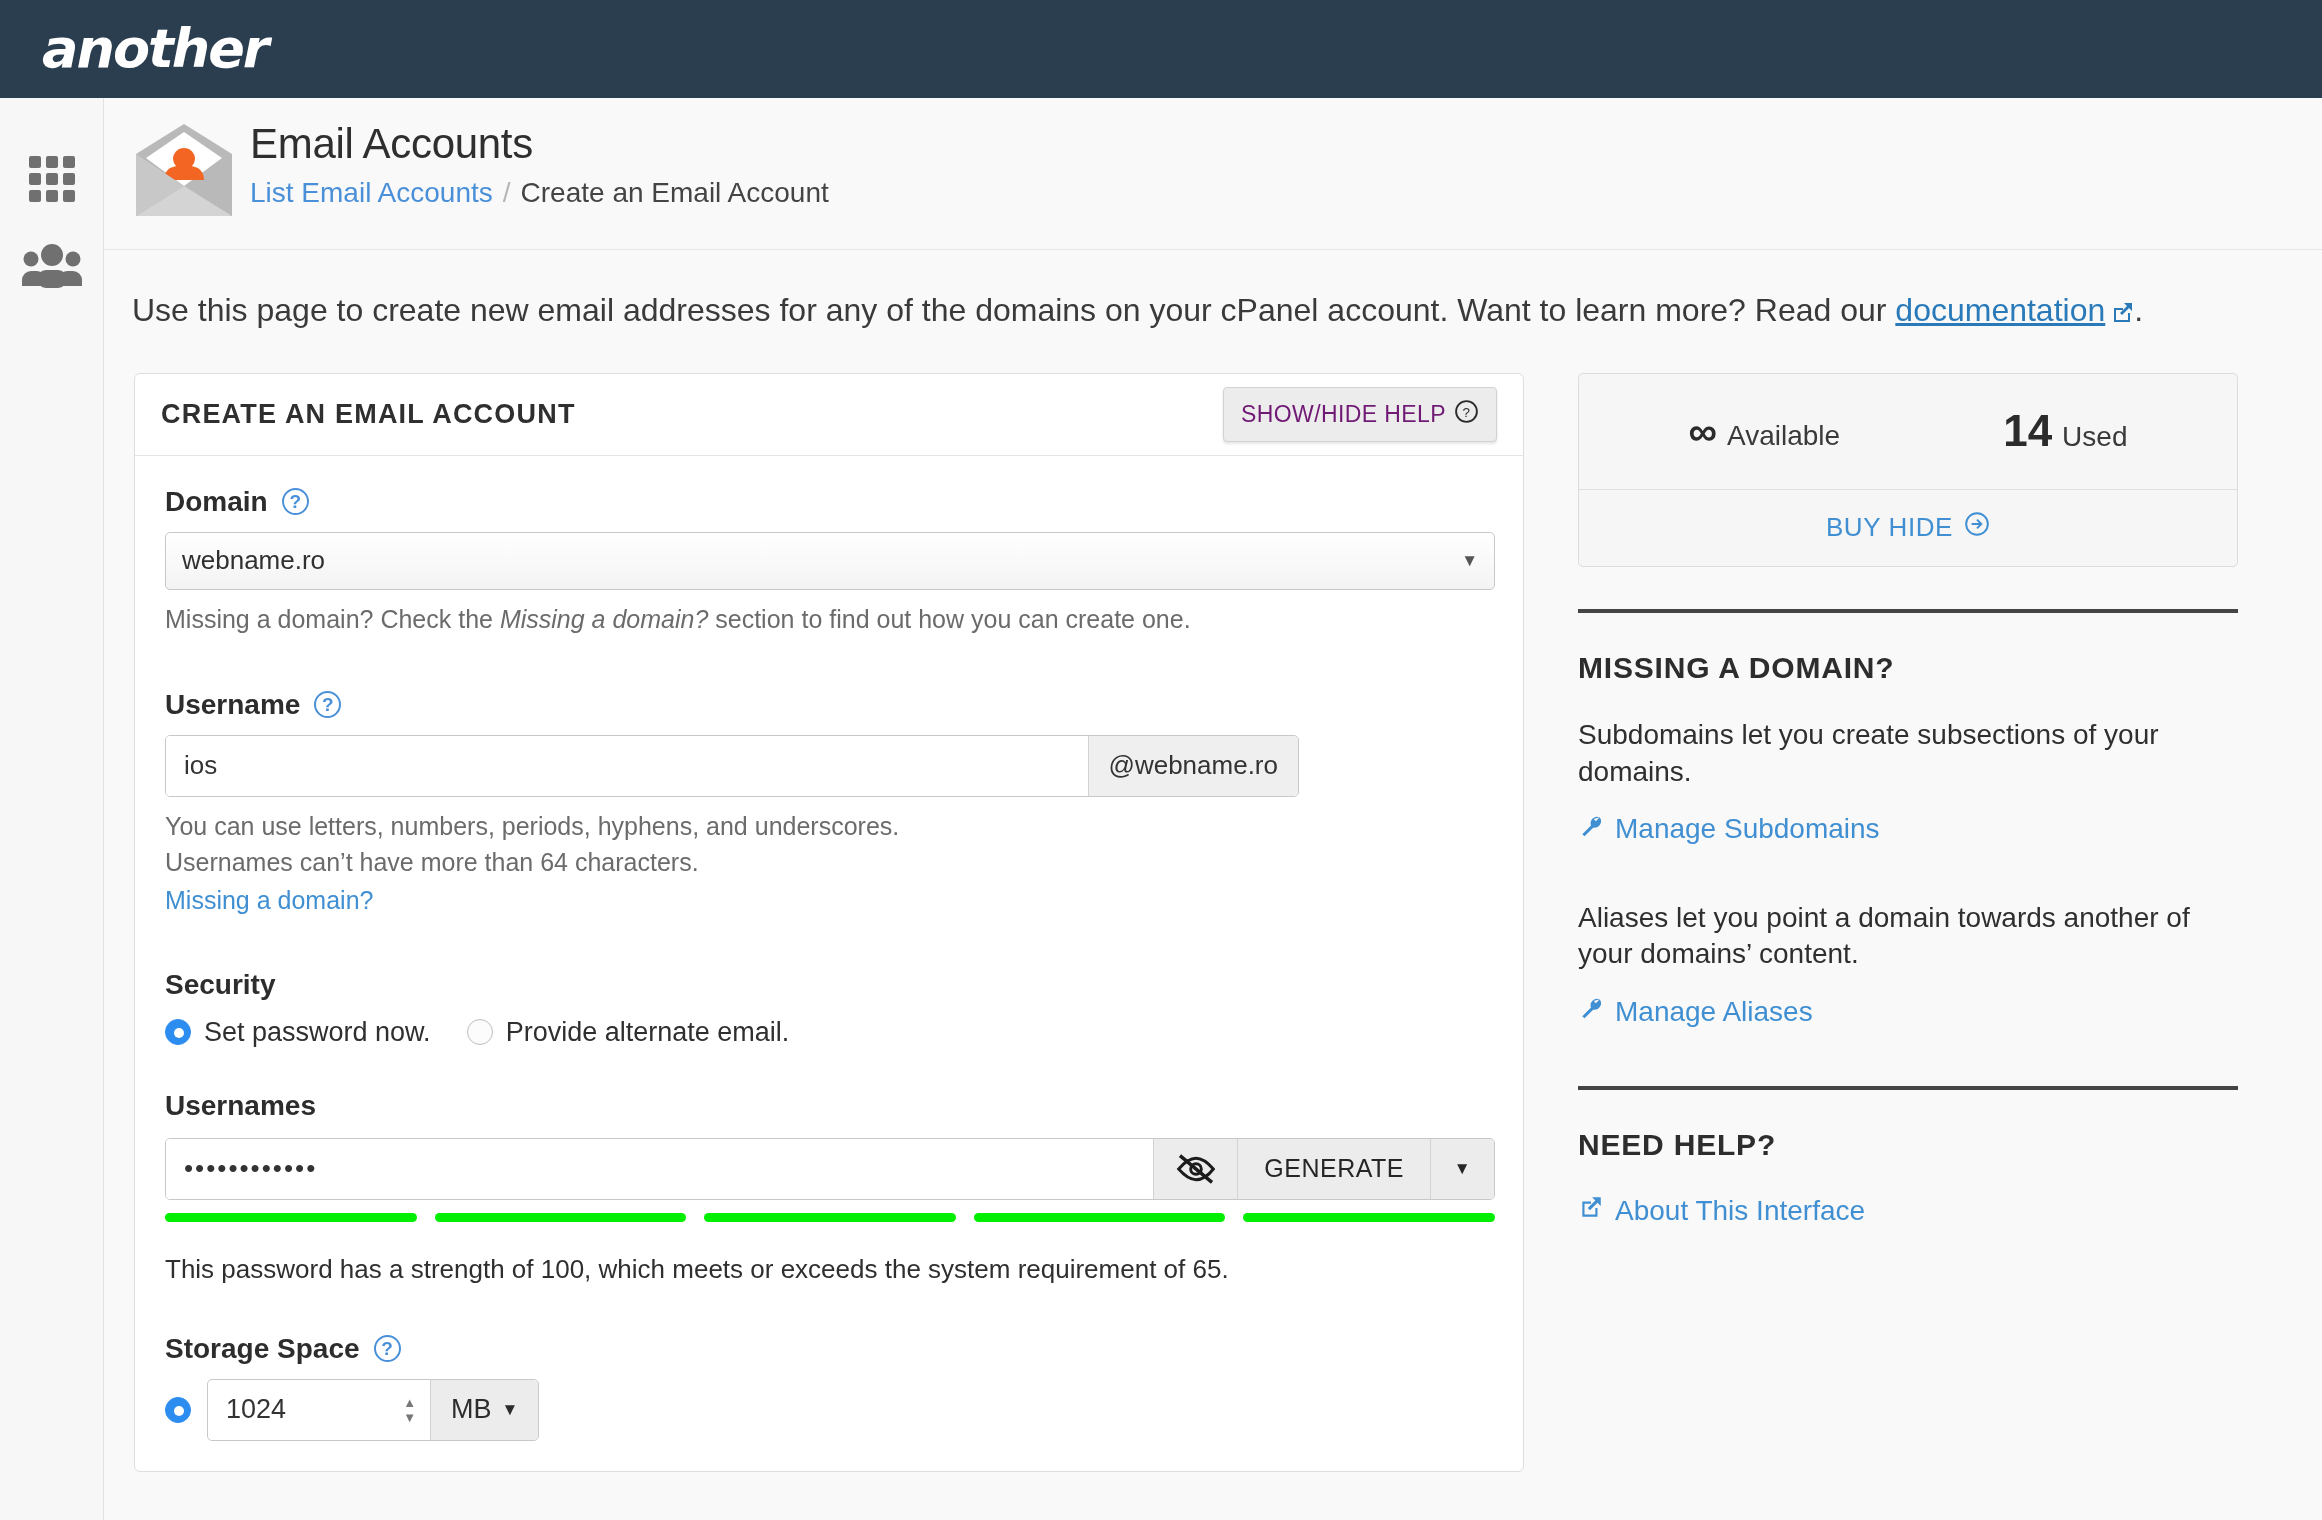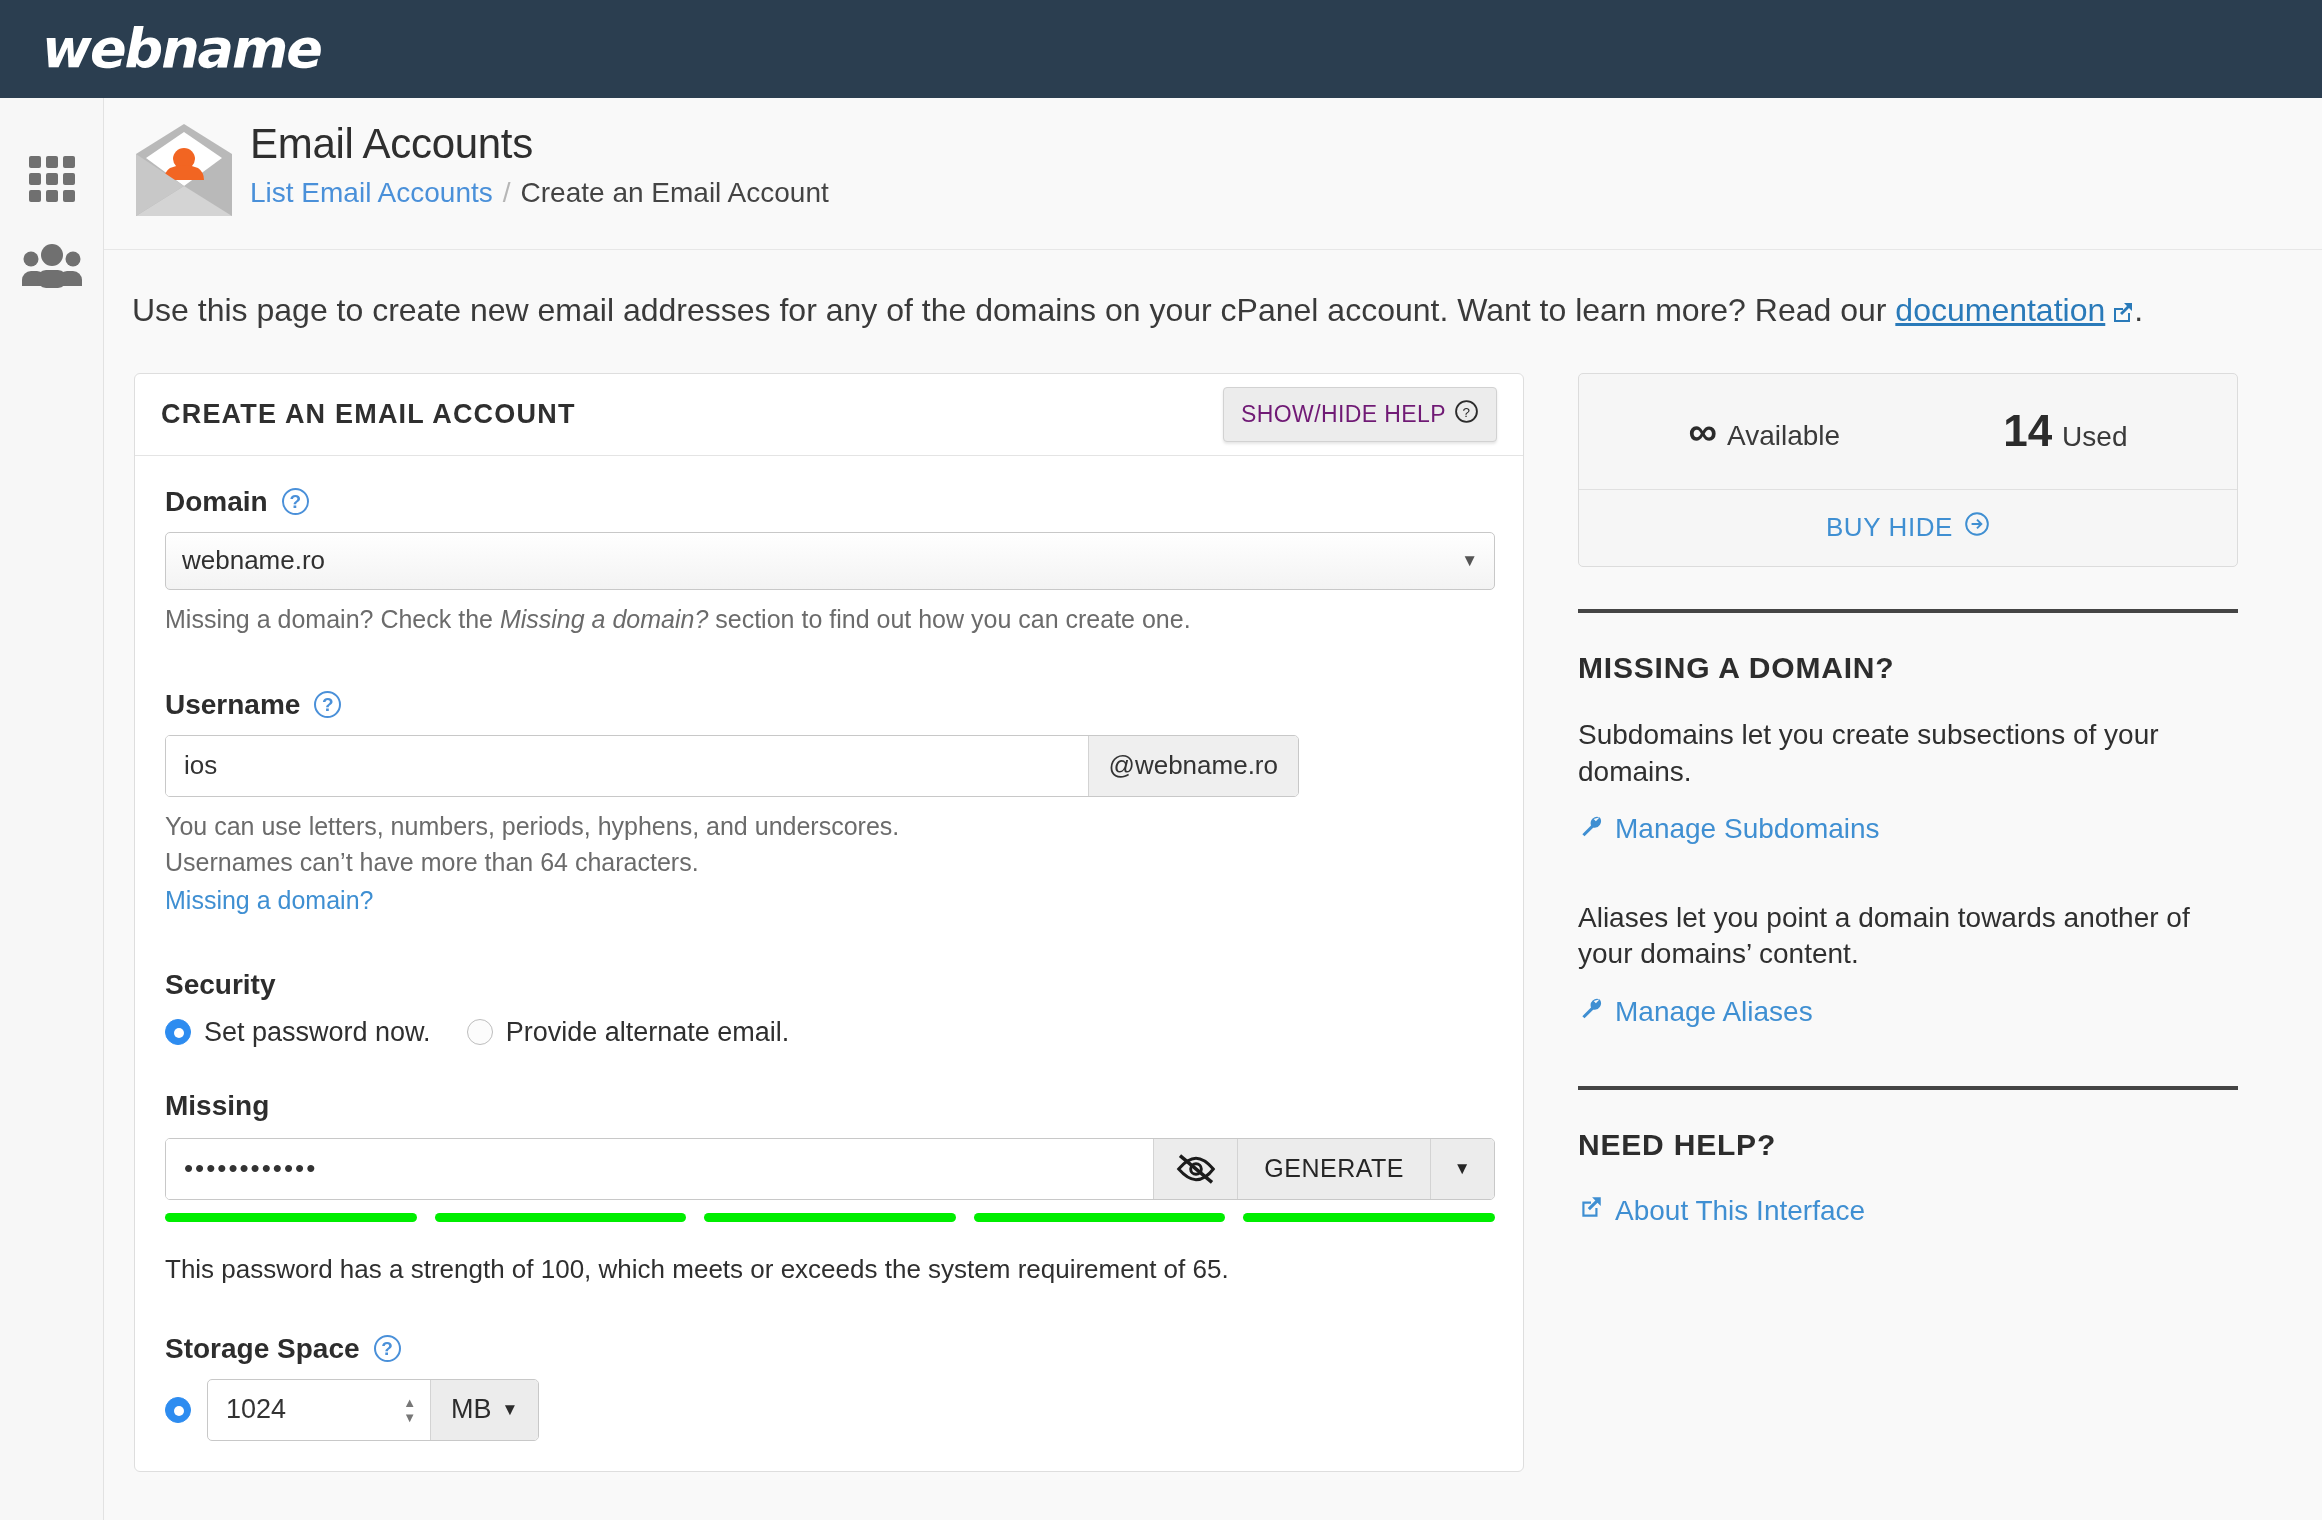--- a/index.html
+++ b/index.html
@@ -424,21 +424,21 @@
     text-decoration: none;
     margin-bottom: 54px;
     cursor: pointer;
   }
   .side-link.last { margin-bottom: 0; }
 </style>
 </head>
 <body>
 
 <div class="topbar">
-  <div class="brand-logo">webname</div>
+  <div class="brand-logo">another</div>
 </div>
 
 <div class="left-rail">
   <div class="rail-item">
     <span class="grid-icon">
       <i></i>
         <i></i>
         <i></i>
         <i></i>
         <i></i>
@@ -546,21 +546,21 @@
                 <span class="radio-text">Set password now.</span>
               </label>
               <label class="radio-opt">
                 <span class="radio"></span>
                 <span class="radio-text">Provide alternate email.</span>
               </label>
             </div>
           </div>
 
           <div class="fld" style="margin-top:42px;">
-            <div class="section-label">Missing</div>
+            <div class="section-label">Usernames</div>
             <div class="pw-group">
               <input type="text" value="••••••••••••" style="">
               <span class="pw-btn eye">
                 <svg width="40" height="32" viewBox="0 0 30 24">
                   <path d="M2 12 q7 -8 13 -8 q6 0 13 8 q-6 8 -13 8 q-6 0 -13 -8 z" fill="none" stroke="#1c1c1c" stroke-width="2.2"></path>
                   <circle cx="15" cy="12" r="4" fill="none" stroke="#1c1c1c" stroke-width="2.2"></circle>
                   <line x1="3" y1="2" x2="27" y2="22" stroke="#1c1c1c" stroke-width="2.6"></line>
                 </svg>
               </span>
               <span class="pw-btn gen">GENERATE</span>

